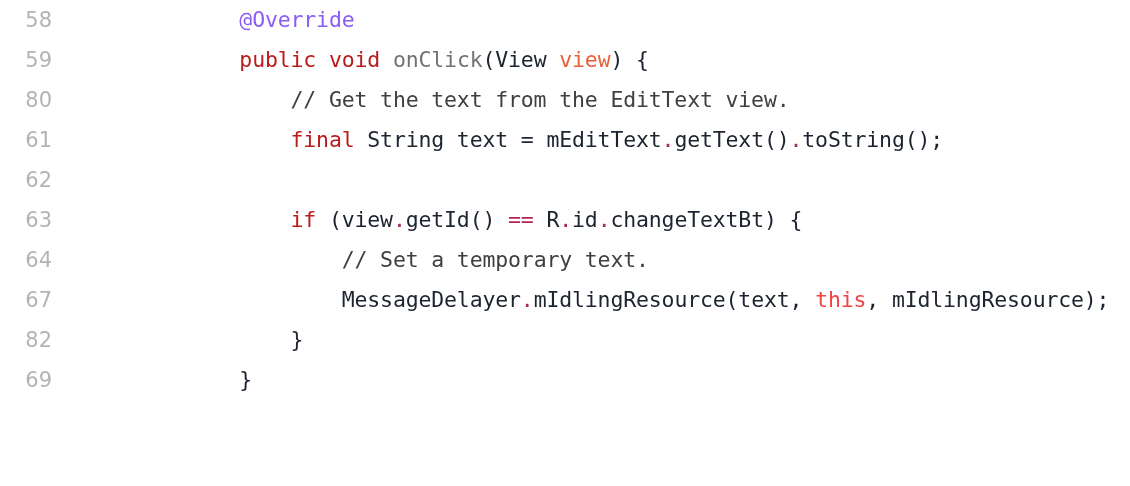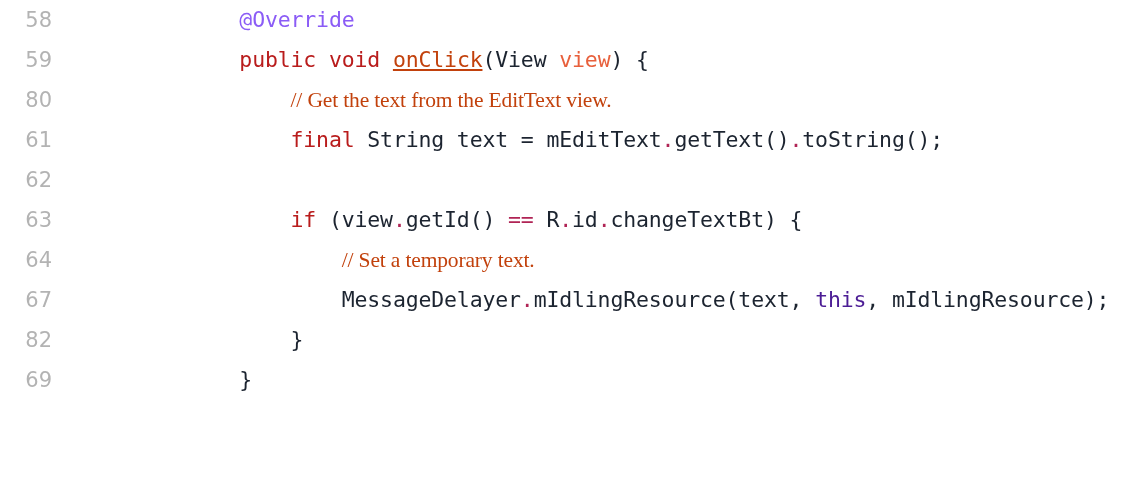--- a/index.html
+++ b/index.html
@@ -49,24 +49,24 @@
     letter-spacing: -0.15px;
     color: #1c2430;
   }
 
   
   .tok-plain     { color: #1c2430; }
   .tok-keyword   { color: #b91c1c; }
   .tok-annot     { color: #8b5cf6; }
   .tok-operator  { color: #b02455; }
   .tok-punct-dot { color: #b02455; }
-  .tok-comment   { color: #c2410c; font-family: Liberation Serif, serif; }
-  .tok-method    { color: #c2410c; text-decoration: underline; }
+  .tok-comment   { color: #404040; }
+  .tok-method    { color: #737373; }
   .tok-param     { color: #e8603c; }
-  .tok-this      { color: #4c1d95; }
+  .tok-this      { color: #ef4444; }
   .tok-type      { color: #1c2430; }
 </style>
 </head>
 <body>
 
 <div id="code-viewer">
   <div id="code-lines">
       <div class="code-line"><div class="line-number">58</div><div class="line-content"><span>        </span><span class="tok-annot">@Override</span></div></div>
       <div class="code-line"><div class="line-number">59</div><div class="line-content"><span>        </span><span class="tok-keyword">public</span><span class="tok-plain"> </span><span class="tok-keyword">void</span><span class="tok-plain"> </span><span class="tok-method">onClick</span><span class="tok-plain">(</span><span class="tok-type">View</span><span class="tok-plain"> </span><span class="tok-param">view</span><span class="tok-plain">) {</span></div></div>
       <div class="code-line"><div class="line-number">80</div><div class="line-content"><span>            </span><span class="tok-comment">// Get the text from the EditText view.</span></div></div>

